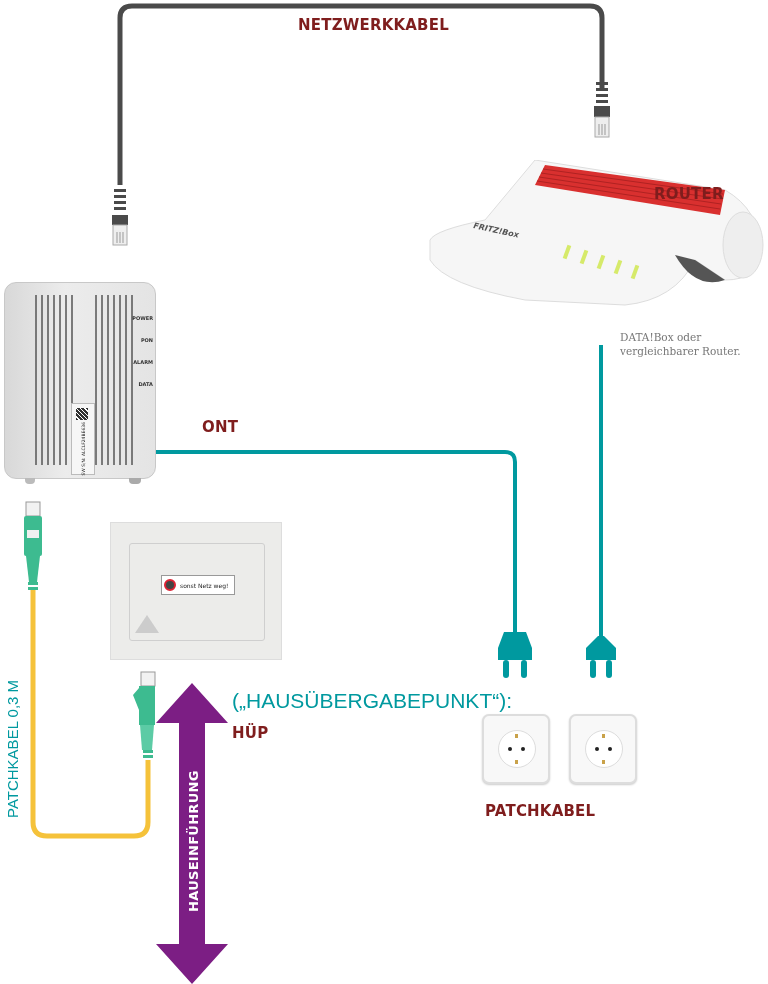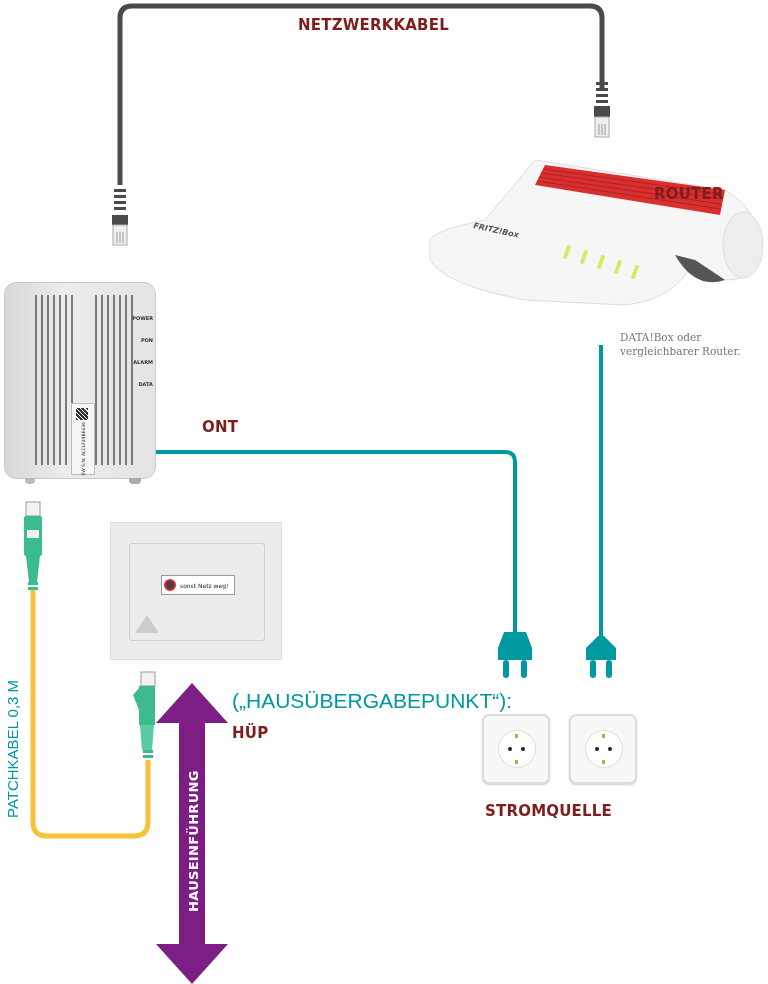--- a/index.html
+++ b/index.html
@@ -152,13 +152,13 @@
 
 <div class="abs lbl-bold" style="left:298px;top:16px;">NETZWERKKABEL</div>
 <div class="abs lbl-bold" style="left:654px;top:143px;margin-top:42px;">ROUTER</div>
 <div class="abs lbl-note" style="left:620px;top:330px;">
   <div>DATA!Box oder</div>
   <div>vergleichbarer Router.</div>
 </div>
 <div class="abs lbl-bold" style="left:202px;top:418px;text-align:right;">ONT</div>
 <div class="abs lbl-bold" style="left:232px;top:684px;margin-top:40px;">HÜP</div>
 <div class="abs lbl-light" style="left:232px;top:689px;">(„HAUSÜBERGABEPUNKT“):</div>
-<div class="abs lbl-bold" style="left:485px;top:802px;">STROMQUELLE</div>
+<div class="abs lbl-bold" style="left:485px;top:802px;">PATCHKABEL</div>
 
 </body></html>

